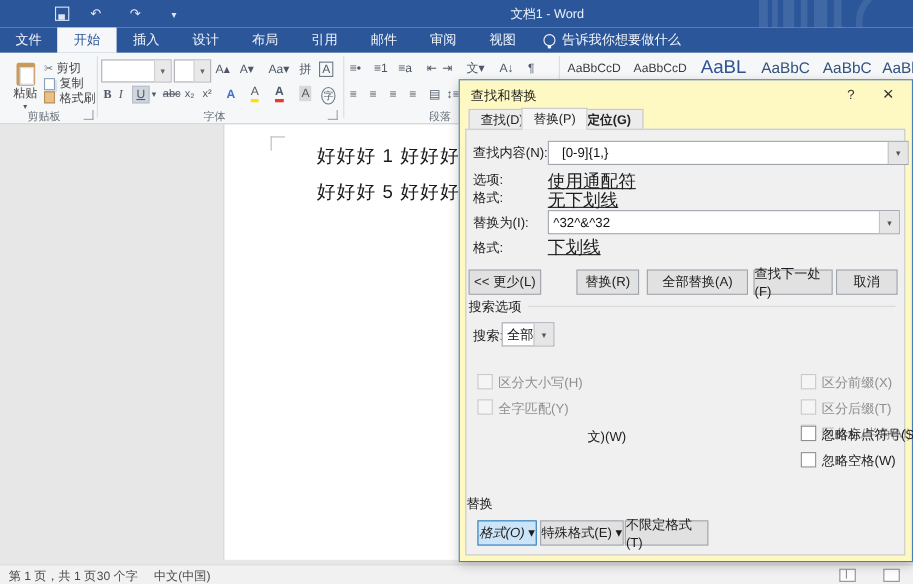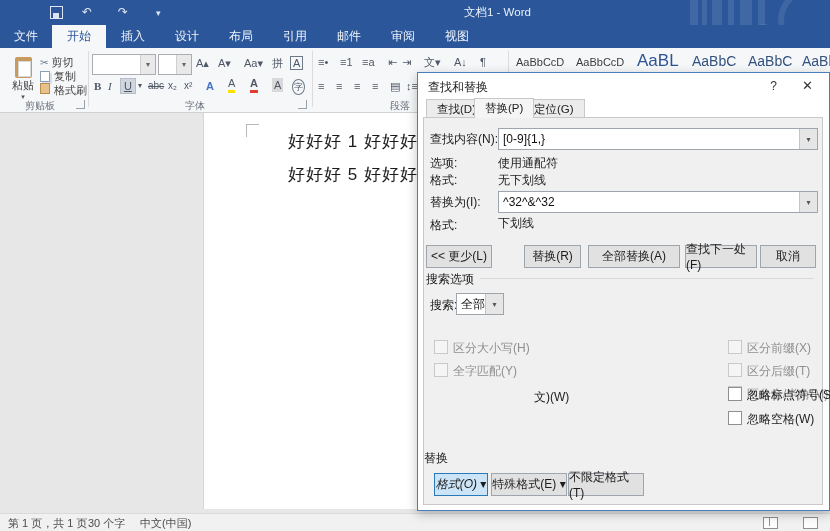--- a/index.html
+++ b/index.html
@@ -50,29 +50,29 @@
   #corner-mark{left:42px;top:12px;width:12px;height:12px;border-left:1px solid #b8b8b8;border-top:1px solid #b8b8b8;}
   .docline{color:#1b1b1b;font-size:17px;letter-spacing:1px;}
 
   
   #statusbar{left:0;top:513px;width:830px;height:18px;background:#f1f1f1;border-top:1px solid #dadada;z-index:6;font-size:11px;color:#4a4a4a;}
   .sb-item{top:2px;}
   .view-ic{top:3px;width:13px;height:10px;border:1px solid #8e8e8e;background:#fdfdfd;}
   .view-ic.book::after{content:"";position:absolute;left:5px;top:0;width:1px;height:8px;background:#8e8e8e;}
 
   
-  #dialog{left:417px;top:72px;width:411px;height:437px;background:#ffffff;border:1px solid #4a7ebb;box-shadow:0 3px 10px rgba(0,0,0,0.25);z-index:40;}
+  #dialog{left:417px;top:72px;width:411px;height:437px;background:#fef9c3;border:1px solid #4a7ebb;box-shadow:0 3px 10px rgba(0,0,0,0.25);z-index:40;}
   #dlg-title{left:10px;top:6px;font-size:12px;color:#1c1c1c;}
   #dlg-help{right:52px;top:6px;font-size:12px;color:#333;}
   #dlg-close{right:16px;top:5px;font-size:13px;color:#333;}
   .dlg-tab{top:26px;height:18px;padding:0 10px;font-size:11.5px;color:#222;display:flex;align-items:center;border:1px solid #c8c8c8;background:#ececec;}
   .dlg-tab.selected{background:#f5f5f5;height:19px;top:25px;z-index:3;border-bottom:none;}
   #dlg-frame{left:5px;top:44px;width:398px;height:386px;border:1px solid #c8c8c8;background:#f0f0f0;}
   .dlg-label{font-size:12px;color:#1c1c1c;}
-  .dlg-value{font-size:12px;color:#1c1c1c;}
+  .dlg-value{font-size:16px;color:#1c1c1c;text-decoration:underline;}
   .dlg-combo{background:#fff;border:1px solid #9fa5ad;height:20px;display:flex;align-items:center;}
   .dlg-combo .val{flex:1;padding-left:4px;font-size:12px;color:#111;white-space:nowrap;overflow:hidden;}
   .dlg-combo .arrow{width:17px;align-self:stretch;background:#e6e6e6;border-left:1px solid #c5c5c5;color:#555;font-size:8px;display:flex;align-items:center;justify-content:center;}
   .btn{background:#e1e1e1;border:1px solid #9fa5ad;font-size:12px;color:#1c1c1c;display:flex;align-items:center;justify-content:center;height:21px;}
   .btn.menu-open{background:#cce4f7;border:1px solid #2a7ab9;}
   .grp-line{height:1px;background:#d8d8d8;}
   .check-box{width:12px;height:12px;background:#fff;border:1px solid #8f8f8f;display:inline-block;vertical-align:-2px;margin-right:5px;}
   .check-row{font-size:12px;color:#1c1c1c;white-space:nowrap;}
   .check-row.disabled{color:#8f8f8f;margin-top:23px;}
   .check-row.disabled .check-box{border-color:#c9c9c9;background:#f5f5f5;}
@@ -107,20 +107,24 @@
   <div id="tabrow" class="abs">
     <div class="ribbon-tab file">文件</div>
     <div class="ribbon-tab selected">开始</div>
     <div class="ribbon-tab">插入</div>
     <div class="ribbon-tab">设计</div>
     <div class="ribbon-tab">布局</div>
     <div class="ribbon-tab">引用</div>
     <div class="ribbon-tab">邮件</div>
     <div class="ribbon-tab">审阅</div>
     <div class="ribbon-tab">视图</div>
+    <div id="tellme">
+      <span id="bulb"></span>
+      <span>告诉我你想要做什么</span>
+    </div>
   </div>
 
   <div id="ribbon" class="abs">
 
     <div class="abs" style="left:8px;top:9px;width:30px;text-align:center;">
       <div class="clipboard-ic" style="margin:0 auto;"></div>
       <div class="fbtn">粘贴</div>
       <div style="font-size:7px;color:#555;">▾</div>
     </div>
     <div class="abs" style="left:40px;top:7px;display:flex;gap:3px;align-items:center;">
@@ -201,25 +205,25 @@
     </div>
   </div>
 
   <div id="dialog" class="abs">
     <span class="abs" id="dlg-title">查找和替换</span>
     <span class="abs" id="dlg-help">?</span>
     <span class="abs" id="dlg-close">✕</span>
 
     <div class="abs dlg-tab" style="left:8px;">查找(D)</div>
     <div class="abs dlg-tab selected" style="left:56px;">替换(P)</div>
-    <div class="abs dlg-tab" style="left:105px;">定位(G)</div>
+    <div class="abs dlg-tab" style="left:105px;font-weight:bold;">定位(G)</div>
     <div id="dlg-frame" class="abs"></div>
 
     <span class="abs dlg-label" style="left:12px;top:58px;">查找内容(N):</span>
-    <div class="abs dlg-combo" style="left:80px;top:55px;width:318px;">
+    <div class="abs dlg-combo" style="left:80px;top:55px;width:318px;padding-left:8px;">
       <span class="val">[0-9]{1,}</span>
       <span class="arrow">▾</span>
     </div>
     <span class="abs dlg-label" style="left:12px;top:82px;">选项:</span>
     <span class="abs dlg-value" style="left:80px;top:82px;">使用通配符</span>
     <span class="abs dlg-label" style="left:12px;top:99px;">格式:</span>
     <span class="abs dlg-value" style="left:80px;top:99px;">无下划线</span>
 
     <span class="abs dlg-label" style="left:12px;top:121px;">替换为(I):</span>
     <div class="abs dlg-combo" style="left:80px;top:118px;width:318px;">

